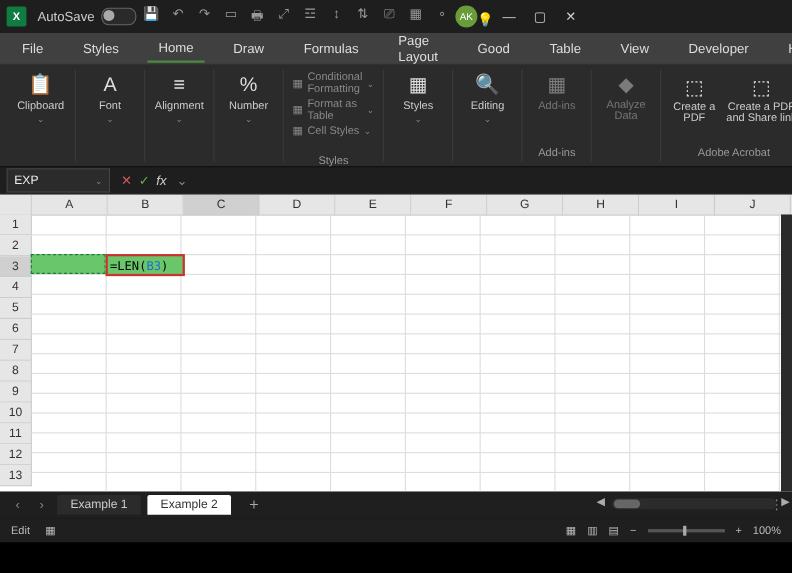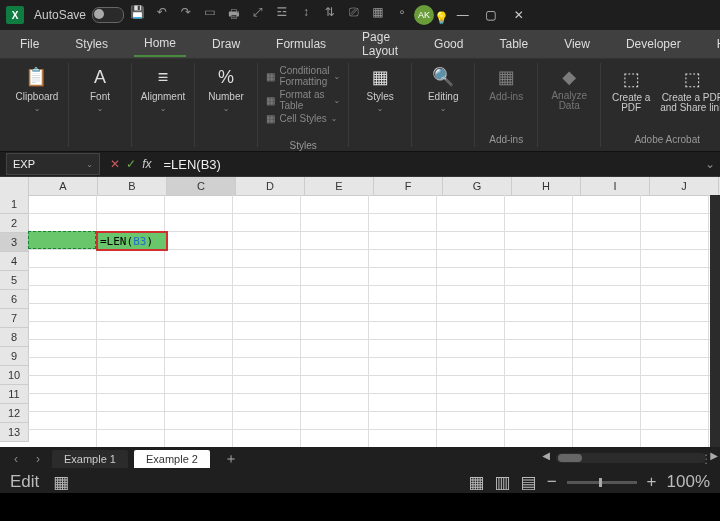--- a/index.html
+++ b/index.html
@@ -54,21 +54,21 @@
 .c3-cell{position:absolute;top:36px;left:68px;width:72px;height:20px;background:#6ac66a;border:2px solid #d03030;box-sizing:border-box;color:#000;font-size:11px;font-family:Consolas,monospace;padding-left:2px;display:flex;align-items:center}
 .c3-cell .ref{color:#1f6fd0}
 .sheettabs{height:24px;background:#1f1f1f;display:flex;align-items:center;padding:0 8px;gap:6px;color:#ccc;position:relative}
 .nav-arrow{width:16px;text-align:center;color:#888;cursor:pointer}
 .stab{padding:3px 12px;font-size:11px;background:#2b2b2b;color:#ccc;border-radius:2px 2px 0 0;cursor:pointer}
 .stab.active{background:#fff;color:#333}
 .stab.add{background:none;color:#aaa;font-size:14px;padding:0 8px}
 .hscroll{position:absolute;right:14px;top:6px;width:150px;height:10px;background:#2b2b2b;border-radius:5px}
 .hscroll::before{content:"";position:absolute;left:2px;top:1px;width:24px;height:8px;background:#666;border-radius:4px}
 .hscroll-arr{position:absolute;top:3px;color:#aaa;font-size:10px}
-.statusbar{height:22px;background:#1f1f1f;display:flex;align-items:center;padding:0 10px;gap:14px;font-size:17px;color:#bbb}
+.statusbar{height:22px;background:#1f1f1f;display:flex;align-items:center;padding:0 10px;gap:14px;font-size:10px;color:#bbb}
 .sb-right{margin-left:auto;display:flex;align-items:center;gap:10px}
 .zoom-slider{width:70px;height:3px;background:#555;position:relative}
 .zoom-slider::after{content:"";position:absolute;left:32px;top:-3px;width:3px;height:9px;background:#aaa}
 .vsb{position:absolute;right:0;top:18px;bottom:0;width:10px;background:#2b2b2b}
 </style>
 </head>
 <body>
 
 <div class="titlebar">
   <div class="xl-icon">X</div>
@@ -214,21 +214,20 @@
 <div class="formula-bar">
   <div class="namebox">
     <span>EXP</span>
     <span class="chev">⌄</span>
   </div>
   <div class="fb-btns">
     <span class="cancel">✕</span>
     <span class="enter">✓</span>
     <span class="fx">fx</span>
   </div>
-  <div class="formula-input">=LEN(B3)</div>
   <div class="expand">⌄</div>
 </div>
 
 <div class="sheet">
   <div class="colhdr">
     <div class="corner"></div>
     <div class="ch">A</div>
     <div class="ch">B</div>
     <div class="ch active">C</div>
     <div class="ch">D</div>

